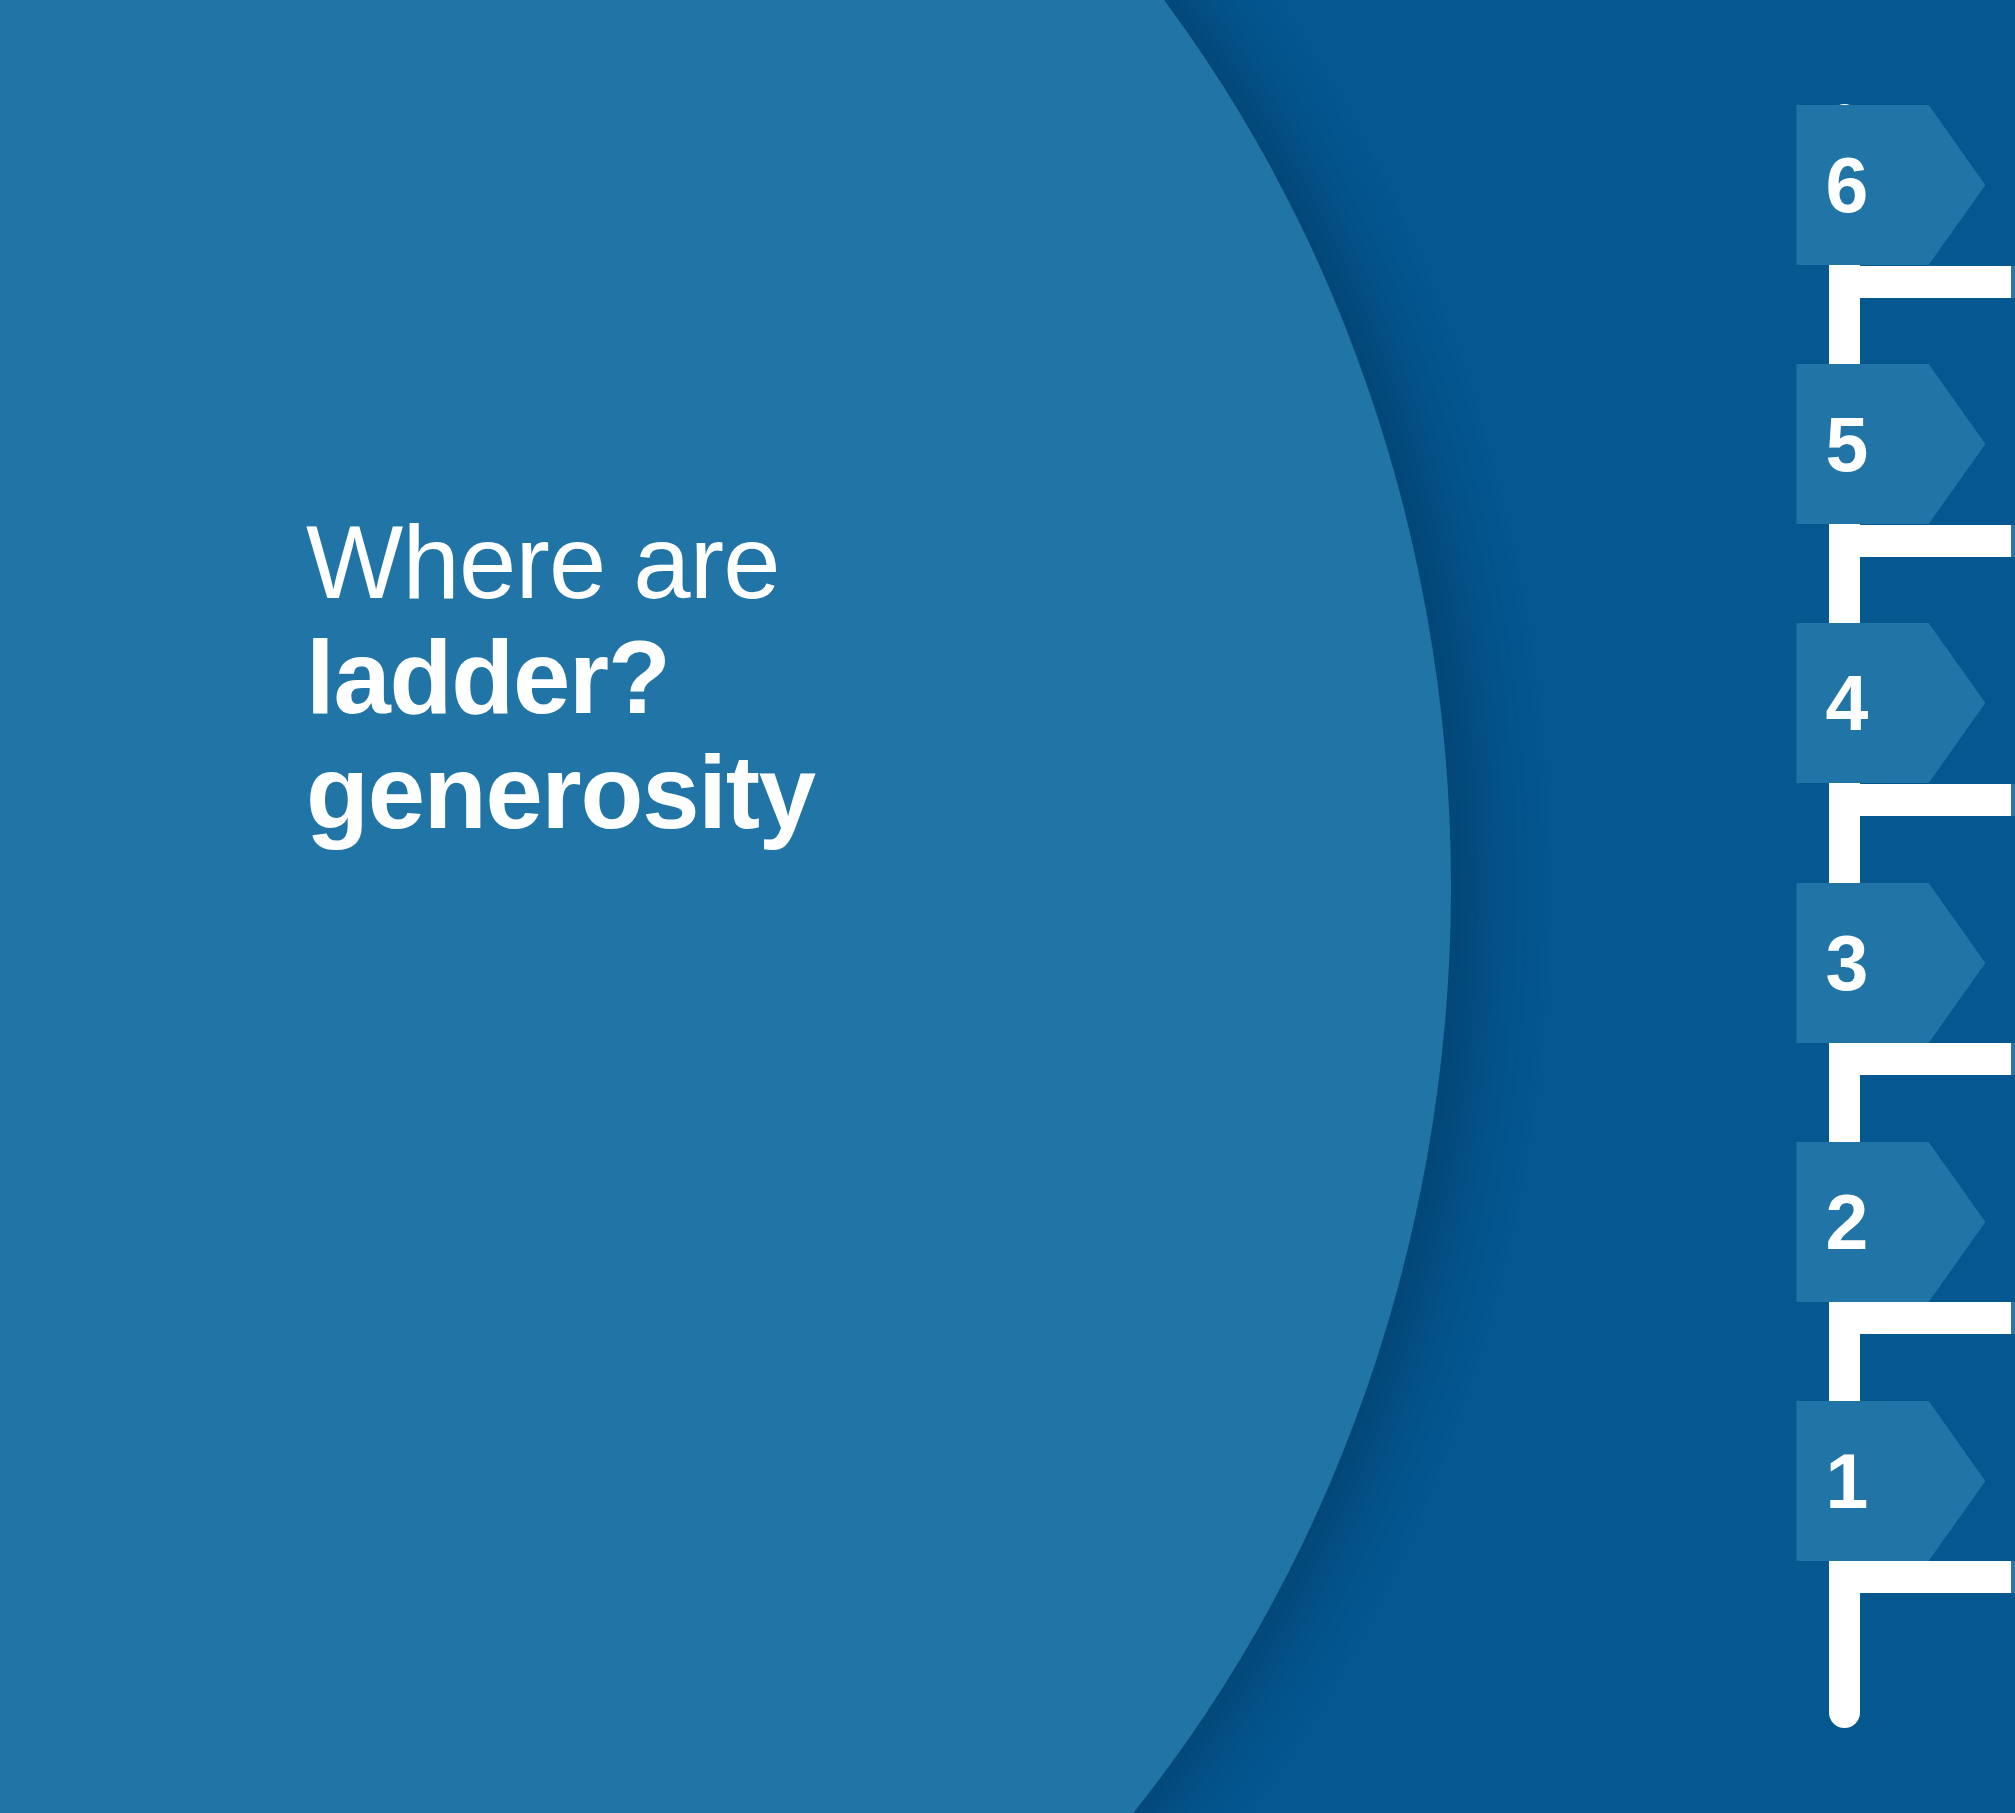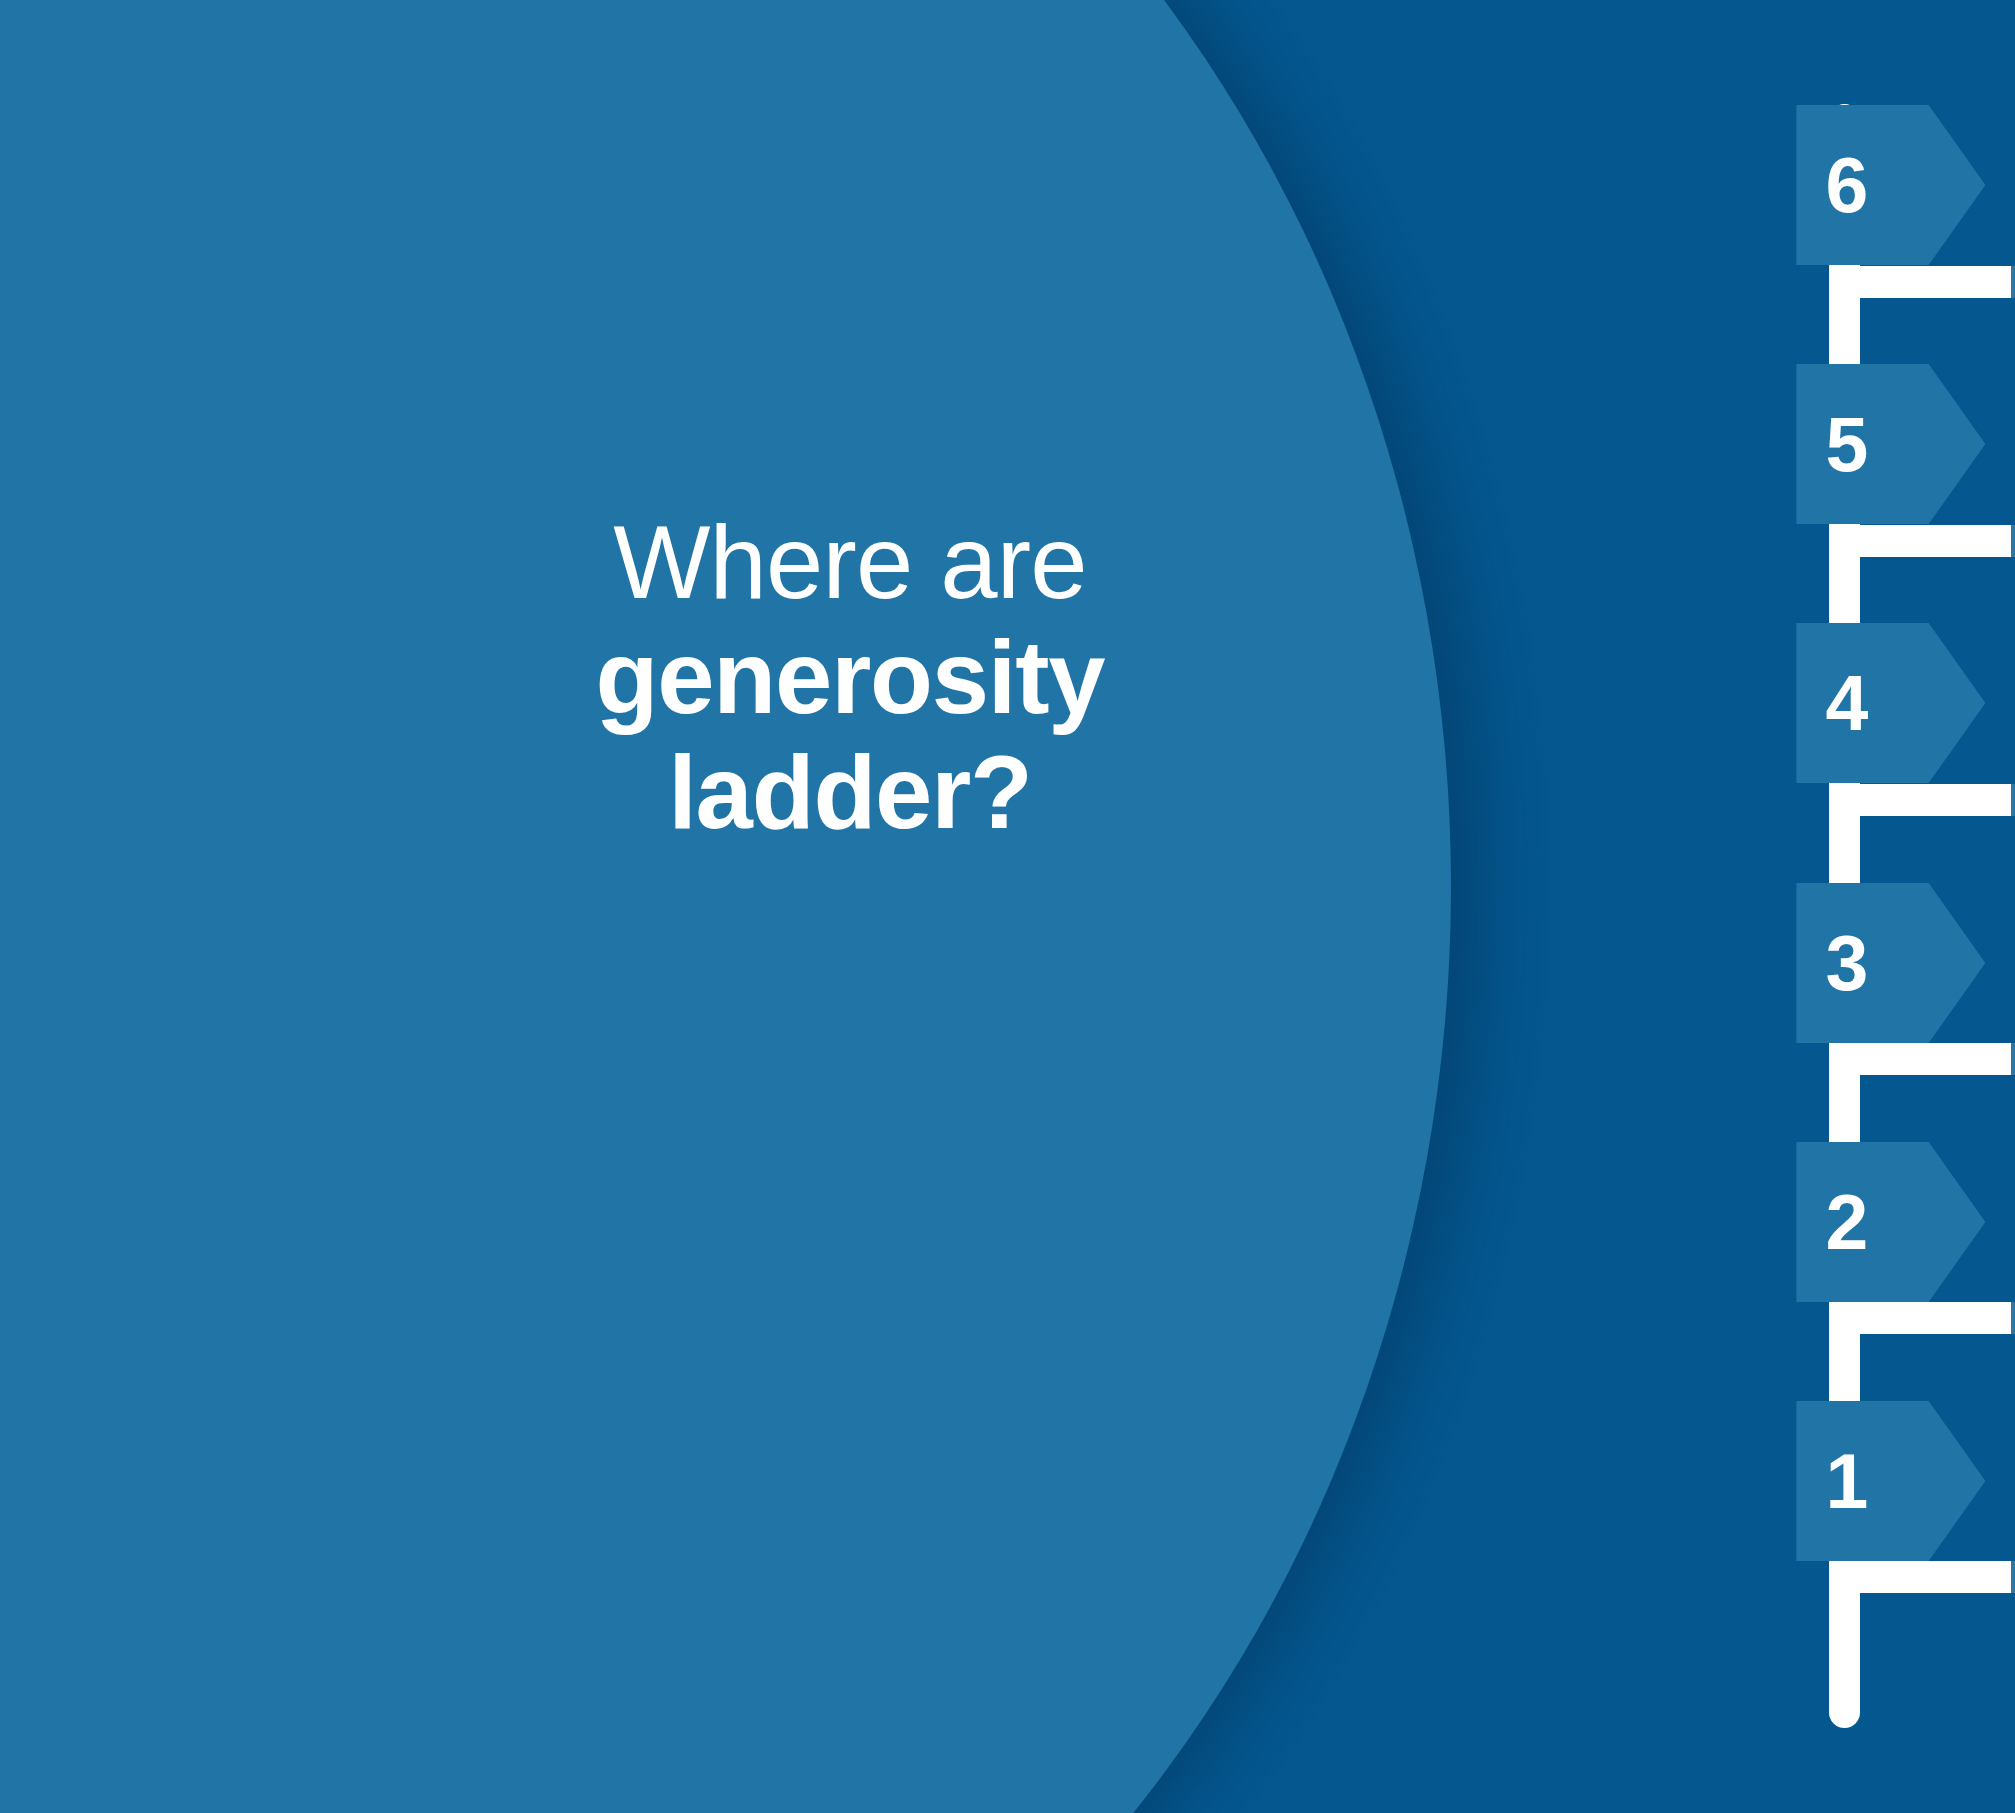--- a/index.html
+++ b/index.html
@@ -25,21 +25,20 @@
   
   .headline{
     position:absolute;
     left:306px; top:506px;
     width:1088px;
     color:#ffffff;
     font-size:103px;
     line-height:1.115;
     letter-spacing:-0.8px;
     font-weight:400;
-    text-align:center;
   }
   .headline .b{font-weight:700;display:block;letter-spacing:-1.2px;}
   .headline .l1,.headline .l2{display:block;}
 
   
   .ladder{position:absolute;left:1773px;top:81px;width:1249px;height:1660px;}
 
   .rail{
     position:absolute;
     width:31px;
@@ -104,22 +103,22 @@
 </head>
 <body>
 
 <div id="stage">
 
   <div class="bg-base"></div>
   <div class="bg-circle"></div>
 
   <div class="headline">
     <span class="l1">Where are</span>
+    <span class="b">ladder?</span>
     <span class="b">generosity</span>
-    <span class="b">ladder?</span>
   </div>
 
   <div class="ladder">
 
     <div class="rail rail-left"></div>
 
     <div class="rung" style="top:185px">
       <div class="rung-white"></div>
       <div class="rung-band"></div>
     </div>

